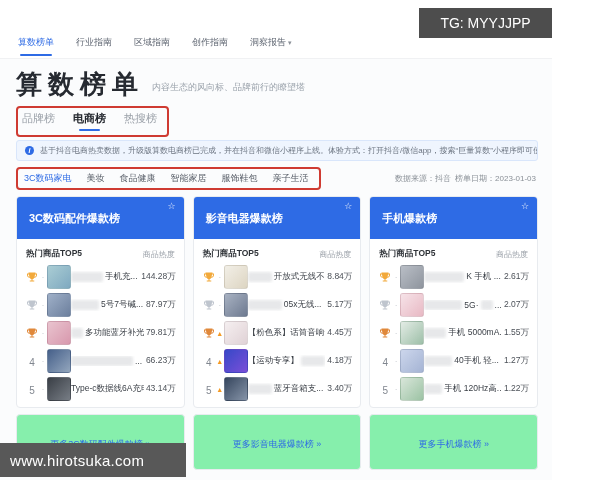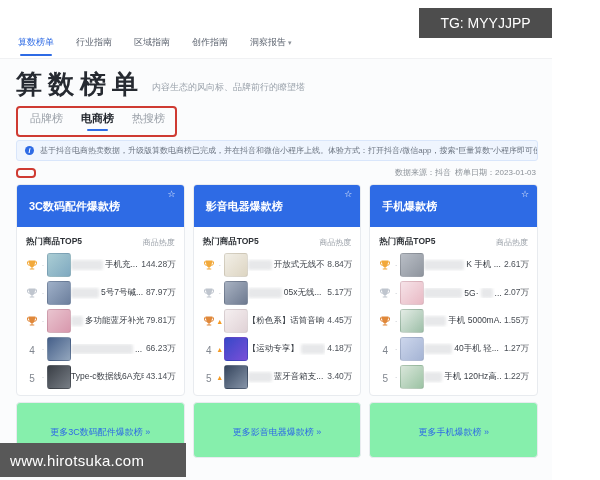--- a/index.html
+++ b/index.html
@@ -13,21 +13,21 @@
   .nav-item.active::after{content:"";position:absolute;left:2px;right:2px;bottom:0;height:2px;background:#2e6be5;border-radius:2px;}
   .caret{font-size:7px;color:#8a9097;margin-left:2px;}
 
   
   .page{position:absolute;top:58px;left:0;right:0;bottom:0;background:#fbfcfd;border-top:1px solid #f0f1f3;padding:12px 14px 0 16px;}
 
   .title-row{display:flex;align-items:flex-end;gap:8px;}
   .page-title{font-size:26px;font-weight:600;letter-spacing:6px;color:#262a31;line-height:1;}
   .page-sub{font-size:9px;color:#9aa2ab;padding-bottom:3px;}
 
-  .tabs-wrap{position:relative;display:inline-block;margin-top:9px;padding:5px 12px 7px 14px;}
+  .tabs-wrap{position:relative;display:inline-block;margin-top:9px;padding:5px 12px 7px 6px;}
   .board-tabs{display:flex;gap:18px;font-size:11px;color:#9aa0a8;}
   .board-tab{cursor:pointer;position:relative;padding-bottom:4px;}
   .board-tab.active{color:#23272e;font-weight:bold;}
   .board-tab.active::after{content:"";position:absolute;left:6px;right:6px;bottom:-1px;height:2px;background:#2e6be5;border-radius:2px;}
   .redbox{position:absolute;inset:0;border:2px solid #cf3b32;border-radius:4px;pointer-events:none;}
 
   .notice{margin-top:3px;display:flex;align-items:center;gap:6px;background:#eff5fe;border:1px solid #d9e6fb;border-radius:3px;padding:4px 8px;font-size:8px;color:#6b7480;white-space:nowrap;overflow:hidden;}
   .info-ic{flex:0 0 auto;width:9px;height:9px;border-radius:50%;background:#2e6be5;color:#fff;font-size:7px;line-height:9px;text-align:center;font-style:italic;font-weight:bold;}
 
   .filter-row{margin-top:6px;display:flex;justify-content:space-between;align-items:center;}
@@ -99,20 +99,28 @@
       <div class="redbox"></div>
     </div>
 
     <div class="notice">
       <span class="info-ic">i</span>
       <span>基于抖音电商热卖数据，升级版算数电商榜已完成，并在抖音和微信小程序上线。体验方式：打开抖音/微信app，搜索“巨量算数”小程序即可使用。PC端仍在建设中，感谢您的支持与使用。</span>
     </div>
 
     <div class="filter-row">
       <div class="cats-wrap">
+        <div class="cats">
+          <span class="cat active">3C数码家电</span>
+          <span class="cat">美妆</span>
+          <span class="cat">食品健康</span>
+          <span class="cat">智能家居</span>
+          <span class="cat">服饰鞋包</span>
+          <span class="cat">亲子生活</span>
+        </div>
         <div class="redbox"></div>
       </div>
       <div class="meta">
         <span>数据来源：抖音</span>
         <span>榜单日期：2023-01-03</span>
       </div>
     </div>
 
     <div class="cards-row">
   <div class="card-col">

